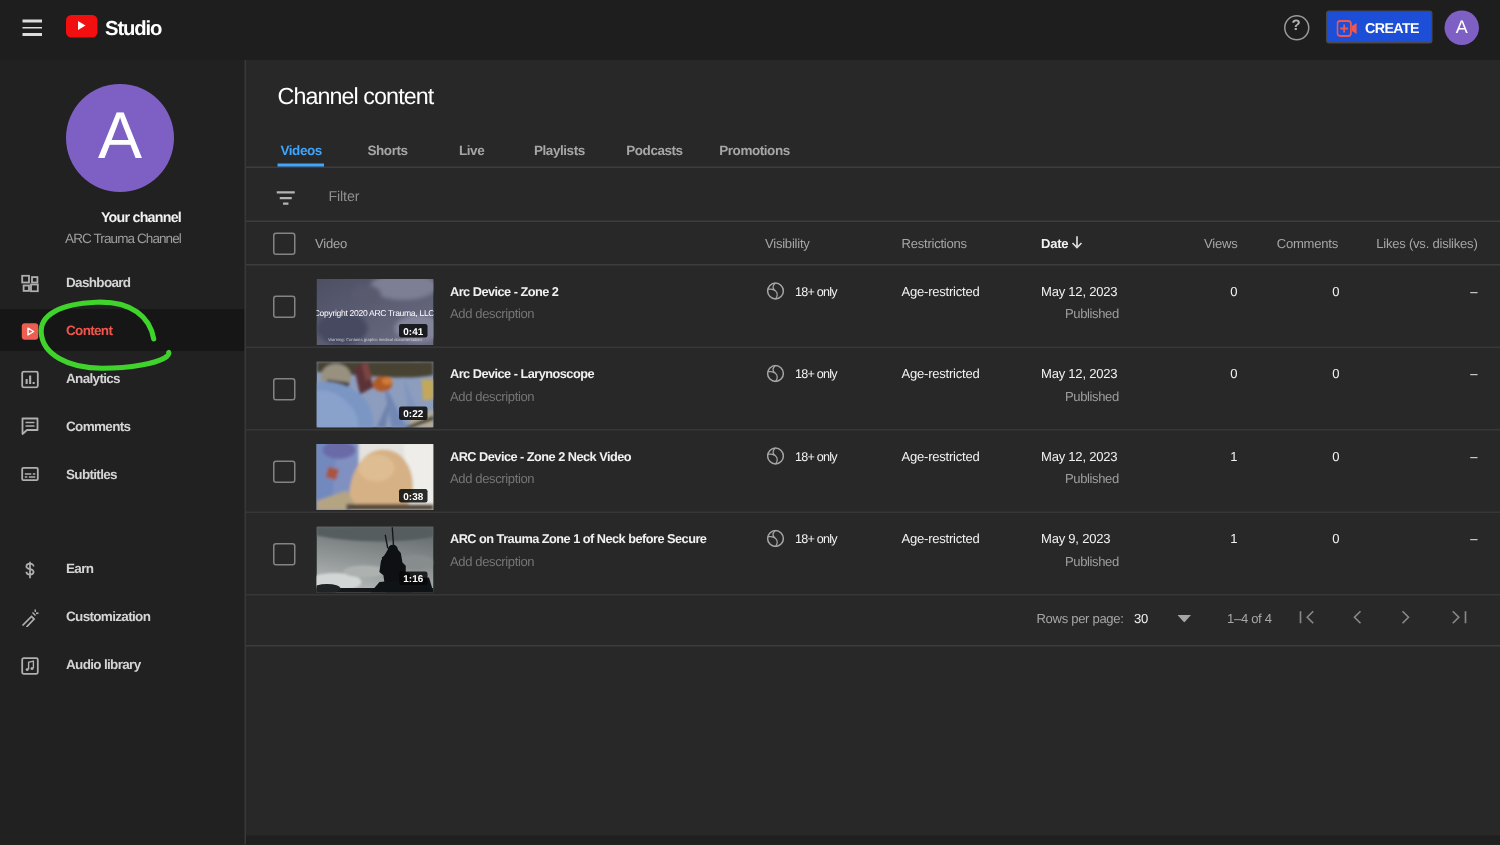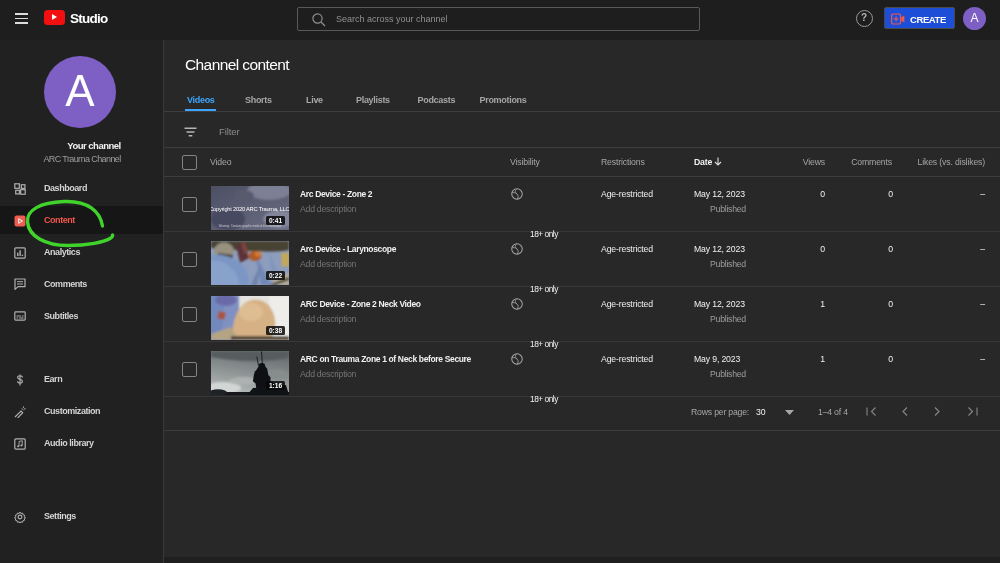--- a/index.html
+++ b/index.html
@@ -47,48 +47,41 @@
   .cb { position:absolute; width:15px; height:15px; border:1.5px solid #848484; border-radius:2px; }
   .hcol { position:absolute; top:157px; font-size:8.7px; color:#a6a6a6; letter-spacing:-0.15px; }
   .hr { text-align:right; width:100px; }
   #headline { position:absolute; left:164px; top:176px; width:836px; height:1px; background:#3d3d3d; }
   .row { position:absolute; left:164px; width:836px; height:55px; border-bottom:1px solid #373737; }
   .row .cb { left:18px; top:20px; }
   .thumb { position:absolute; left:47px; top:9px; width:78px; height:44px; }
   .vtitle { position:absolute; left:136px; top:12px; font-size:8.5px; font-weight:bold; color:#f1f1f1; letter-spacing:-0.35px; }
   .vdesc { position:absolute; left:136px; top:26.5px; font-size:8.7px; color:#757575; letter-spacing:-0.25px; }
   .globe { position:absolute; left:347px; top:11px; width:12px; height:12px; }
-  .vis { position:absolute; left:366px; top:12px; font-size:8.4px; color:#f1f1f1; letter-spacing:-0.5px;margin-top:40px; }
+  .vis { position:absolute; left:366px; top:12px; font-size:8.4px; color:#f1f1f1; letter-spacing:-0.5px; }
   .restr { position:absolute; left:437px; top:12px; font-size:8.7px; color:#f1f1f1; letter-spacing:-0.15px; }
   .date { position:absolute; left:530px; top:12px; font-size:8.7px; color:#f1f1f1; letter-spacing:-0.15px; }
   .pub  { position:absolute; left:530px; top:26.5px; font-size:8.7px; color:#9e9e9e; letter-spacing:-0.25px;margin-left:16px; }
   .num { position:absolute; top:12px; width:100px; text-align:right; font-size:8.7px; color:#f1f1f1; }
   #footline { position:absolute; left:164px; top:430px; width:836px; height:1px; background:#3d3d3d; }
   .ftxt { position:absolute; top:407px; font-size:8.7px; color:#a6a6a6; letter-spacing:-0.2px; }
   #bottomstrip { position:absolute; left:164px; top:557px; width:836px; height:6px; background:#1f1f1f; }
 </style>
 </head>
 <body>
 <div id="page">
 
 <div id="topbar">
   <div id="burger">
         <div style="top:13px"></div>
         <div style="top:17.7px"></div>
         <div style="top:22.4px"></div>
       </div>
   <div id="ytlogo"></div>
   <div id="studio">Studio</div>
-  <div id="search">
-    <svg width="16" height="16" style="position:absolute;left:13px;top:4px" viewBox="0 0 16 16">
-      <circle cx="6.5" cy="6.5" r="4.6" fill="none" stroke="#8f8f8f" stroke-width="1.2"></circle>
-      <line x1="10" y1="10" x2="14" y2="14" stroke="#8f8f8f" stroke-width="1.2"></line>
-    </svg>
-    <div id="searchtxt">Search across your channel</div>
-  </div>
   <div id="help">?</div>
   <div id="createbtn">
     <svg width="14" height="12" style="position:absolute;left:6px;top:5px" viewBox="0 0 14 12">
       <rect x="0.6" y="1" width="9" height="10" rx="1.8" fill="none" stroke="#ee584e" stroke-width="1.2"></rect>
       <path d="M10.3 4.3 L13.4 2.4 L13.4 9.6 L10.3 7.7 Z" fill="#ee584e"></path>
       <path d="M5.1 3.4 v5.2 M2.5 6 h5.2" stroke="#ee584e" stroke-width="1.2"></path>
     </svg>
     <span>CREATE</span>
   </div>
   <div id="avatar1">A</div>
@@ -151,27 +144,20 @@
     <div class="lb">Customization</div>
   </div>
   <div class="nav" style="top:388.5px">
     <svg class="ic" viewBox="0 0 18 18">
           <rect x="1.2" y="1.2" width="15.6" height="15.6" rx="1.5" fill="none" stroke="#b0b0b0" stroke-width="1.8"></rect>
       <path d="M7.6 12.3 V5.2 l4.8-1.1 v7.2" fill="none" stroke="#b0b0b0" stroke-width="1.4"></path>
       <circle cx="6.2" cy="12.4" r="1.5" fill="#b0b0b0"></circle>
       <circle cx="11" cy="11.4" r="1.5" fill="#b0b0b0"></circle>
         </svg>
     <div class="lb">Audio library</div>
-  </div>
-  <div class="nav" style="top:461.6px">
-    <svg class="ic" viewBox="0 0 18 18">
-          <circle cx="9" cy="9" r="2.8" fill="none" stroke="#b0b0b0" stroke-width="1.7"></circle>
-      <path d="M9 1.5 l1.3 2.3 2.5-0.7 0.7 2.5 2.5 0.7-0.7 2.5 2.2 1.2-2.2 1.2 0.7 2.5-2.5 0.7-0.7 2.5-2.5-0.7-1.3 2.3-1.3-2.3-2.5 0.7-0.7-2.5-2.5-0.7 0.7-2.5-2.2-1.2 2.2-1.2-0.7-2.5 2.5-0.7 0.7-2.5 2.5 0.7 Z" fill="none" stroke="#b0b0b0" stroke-width="1.5" stroke-linejoin="round"></path>
-        </svg>
-    <div class="lb">Settings</div>
   </div>
   <svg style="position:absolute;left:0;top:0;width:164px;height:523px" viewBox="0 0 164 523">
     <path d="M102.5 186 C100 171.5 88 160.5 64 161.5 C40 162.5 26.5 170 27.5 182 C28.5 196 45 205.5 68 205.5 C88 205.5 104 202 110 198.5 C112.3 197 113 196 112.5 195" fill="none" stroke="#40d32b" stroke-width="3.4" stroke-linecap="round"></path>
   </svg>
 </div>
 
 <div id="main"></div>
 <div id="title">Channel content</div>
 <div class="tab" style="left:187px;color:#3ea6ff">Videos</div>
 <div class="tab" style="left:245px">Shorts</div>

